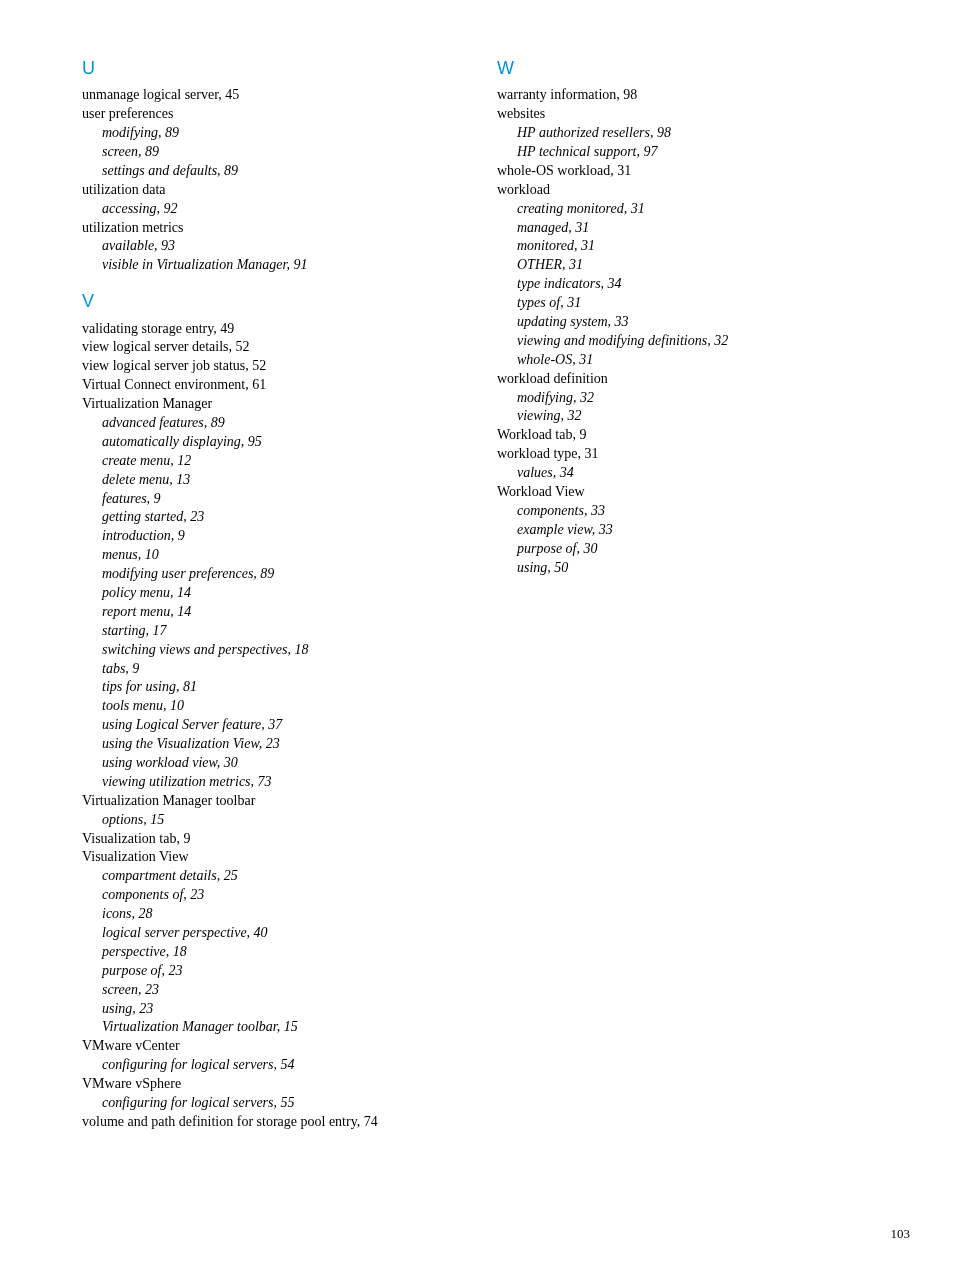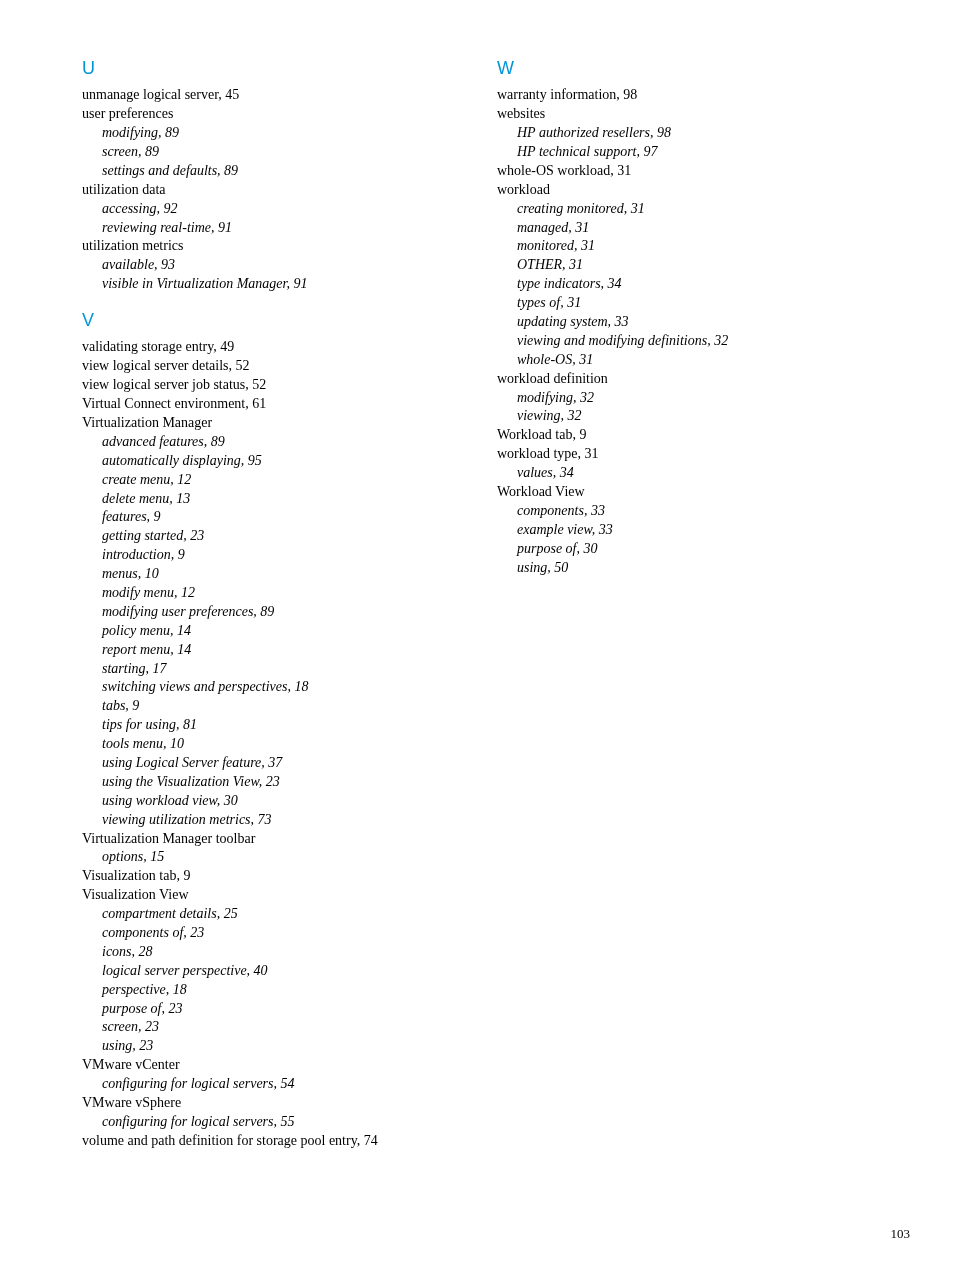--- a/index.html
+++ b/index.html
@@ -66,21 +66,20 @@
     <div>
       <div class="letter">U</div>
       <div>
           <div class="entry">unmanage logical server, 45</div>
           <div class="entry">user preferences</div>
           <div class="entry sub">modifying, 89</div>
           <div class="entry sub">screen, 89</div>
           <div class="entry sub">settings and defaults, 89</div>
           <div class="entry">utilization data</div>
           <div class="entry sub">accessing, 92</div>
-          <div class="entry sub">reviewing real-time, 91</div>
           <div class="entry">utilization metrics</div>
           <div class="entry sub">available, 93</div>
           <div class="entry sub">visible in Virtualization Manager, 91</div>
         </div>
     </div>
     <div>
       <div class="letter v">V</div>
       <div>
           <div class="entry">validating storage entry, 49</div>
           <div class="entry">view logical server details, 52</div>
@@ -88,21 +87,20 @@
           <div class="entry">Virtual Connect environment, 61</div>
           <div class="entry">Virtualization Manager</div>
           <div class="entry sub">advanced features, 89</div>
           <div class="entry sub">automatically displaying, 95</div>
           <div class="entry sub">create menu, 12</div>
           <div class="entry sub">delete menu, 13</div>
           <div class="entry sub">features, 9</div>
           <div class="entry sub">getting started, 23</div>
           <div class="entry sub">introduction, 9</div>
           <div class="entry sub">menus, 10</div>
-          <div class="entry sub">modify menu, 12</div>
           <div class="entry sub">modifying user preferences, 89</div>
           <div class="entry sub">policy menu, 14</div>
           <div class="entry sub">report menu, 14</div>
           <div class="entry sub">starting, 17</div>
           <div class="entry sub">switching views and perspectives, 18</div>
           <div class="entry sub">tabs, 9</div>
           <div class="entry sub">tips for using, 81</div>
           <div class="entry sub">tools menu, 10</div>
           <div class="entry sub">using Logical Server feature, 37</div>
           <div class="entry sub">using the Visualization View, 23</div>
@@ -113,20 +111,21 @@
           <div class="entry">Visualization tab, 9</div>
           <div class="entry">Visualization View</div>
           <div class="entry sub">compartment details, 25</div>
           <div class="entry sub">components of, 23</div>
           <div class="entry sub">icons, 28</div>
           <div class="entry sub">logical server perspective, 40</div>
           <div class="entry sub">perspective, 18</div>
           <div class="entry sub">purpose of, 23</div>
           <div class="entry sub">screen, 23</div>
           <div class="entry sub">using, 23</div>
+          <div class="entry sub">Virtualization Manager toolbar, 15</div>
           <div class="entry">VMware vCenter</div>
           <div class="entry sub">configuring for logical servers, 54</div>
           <div class="entry">VMware vSphere</div>
           <div class="entry sub">configuring for logical servers, 55</div>
           <div class="entry">volume and path definition for storage pool entry, 74</div>
         </div>
     </div>
   </div>
   <div class="col col-right">
     <div>

